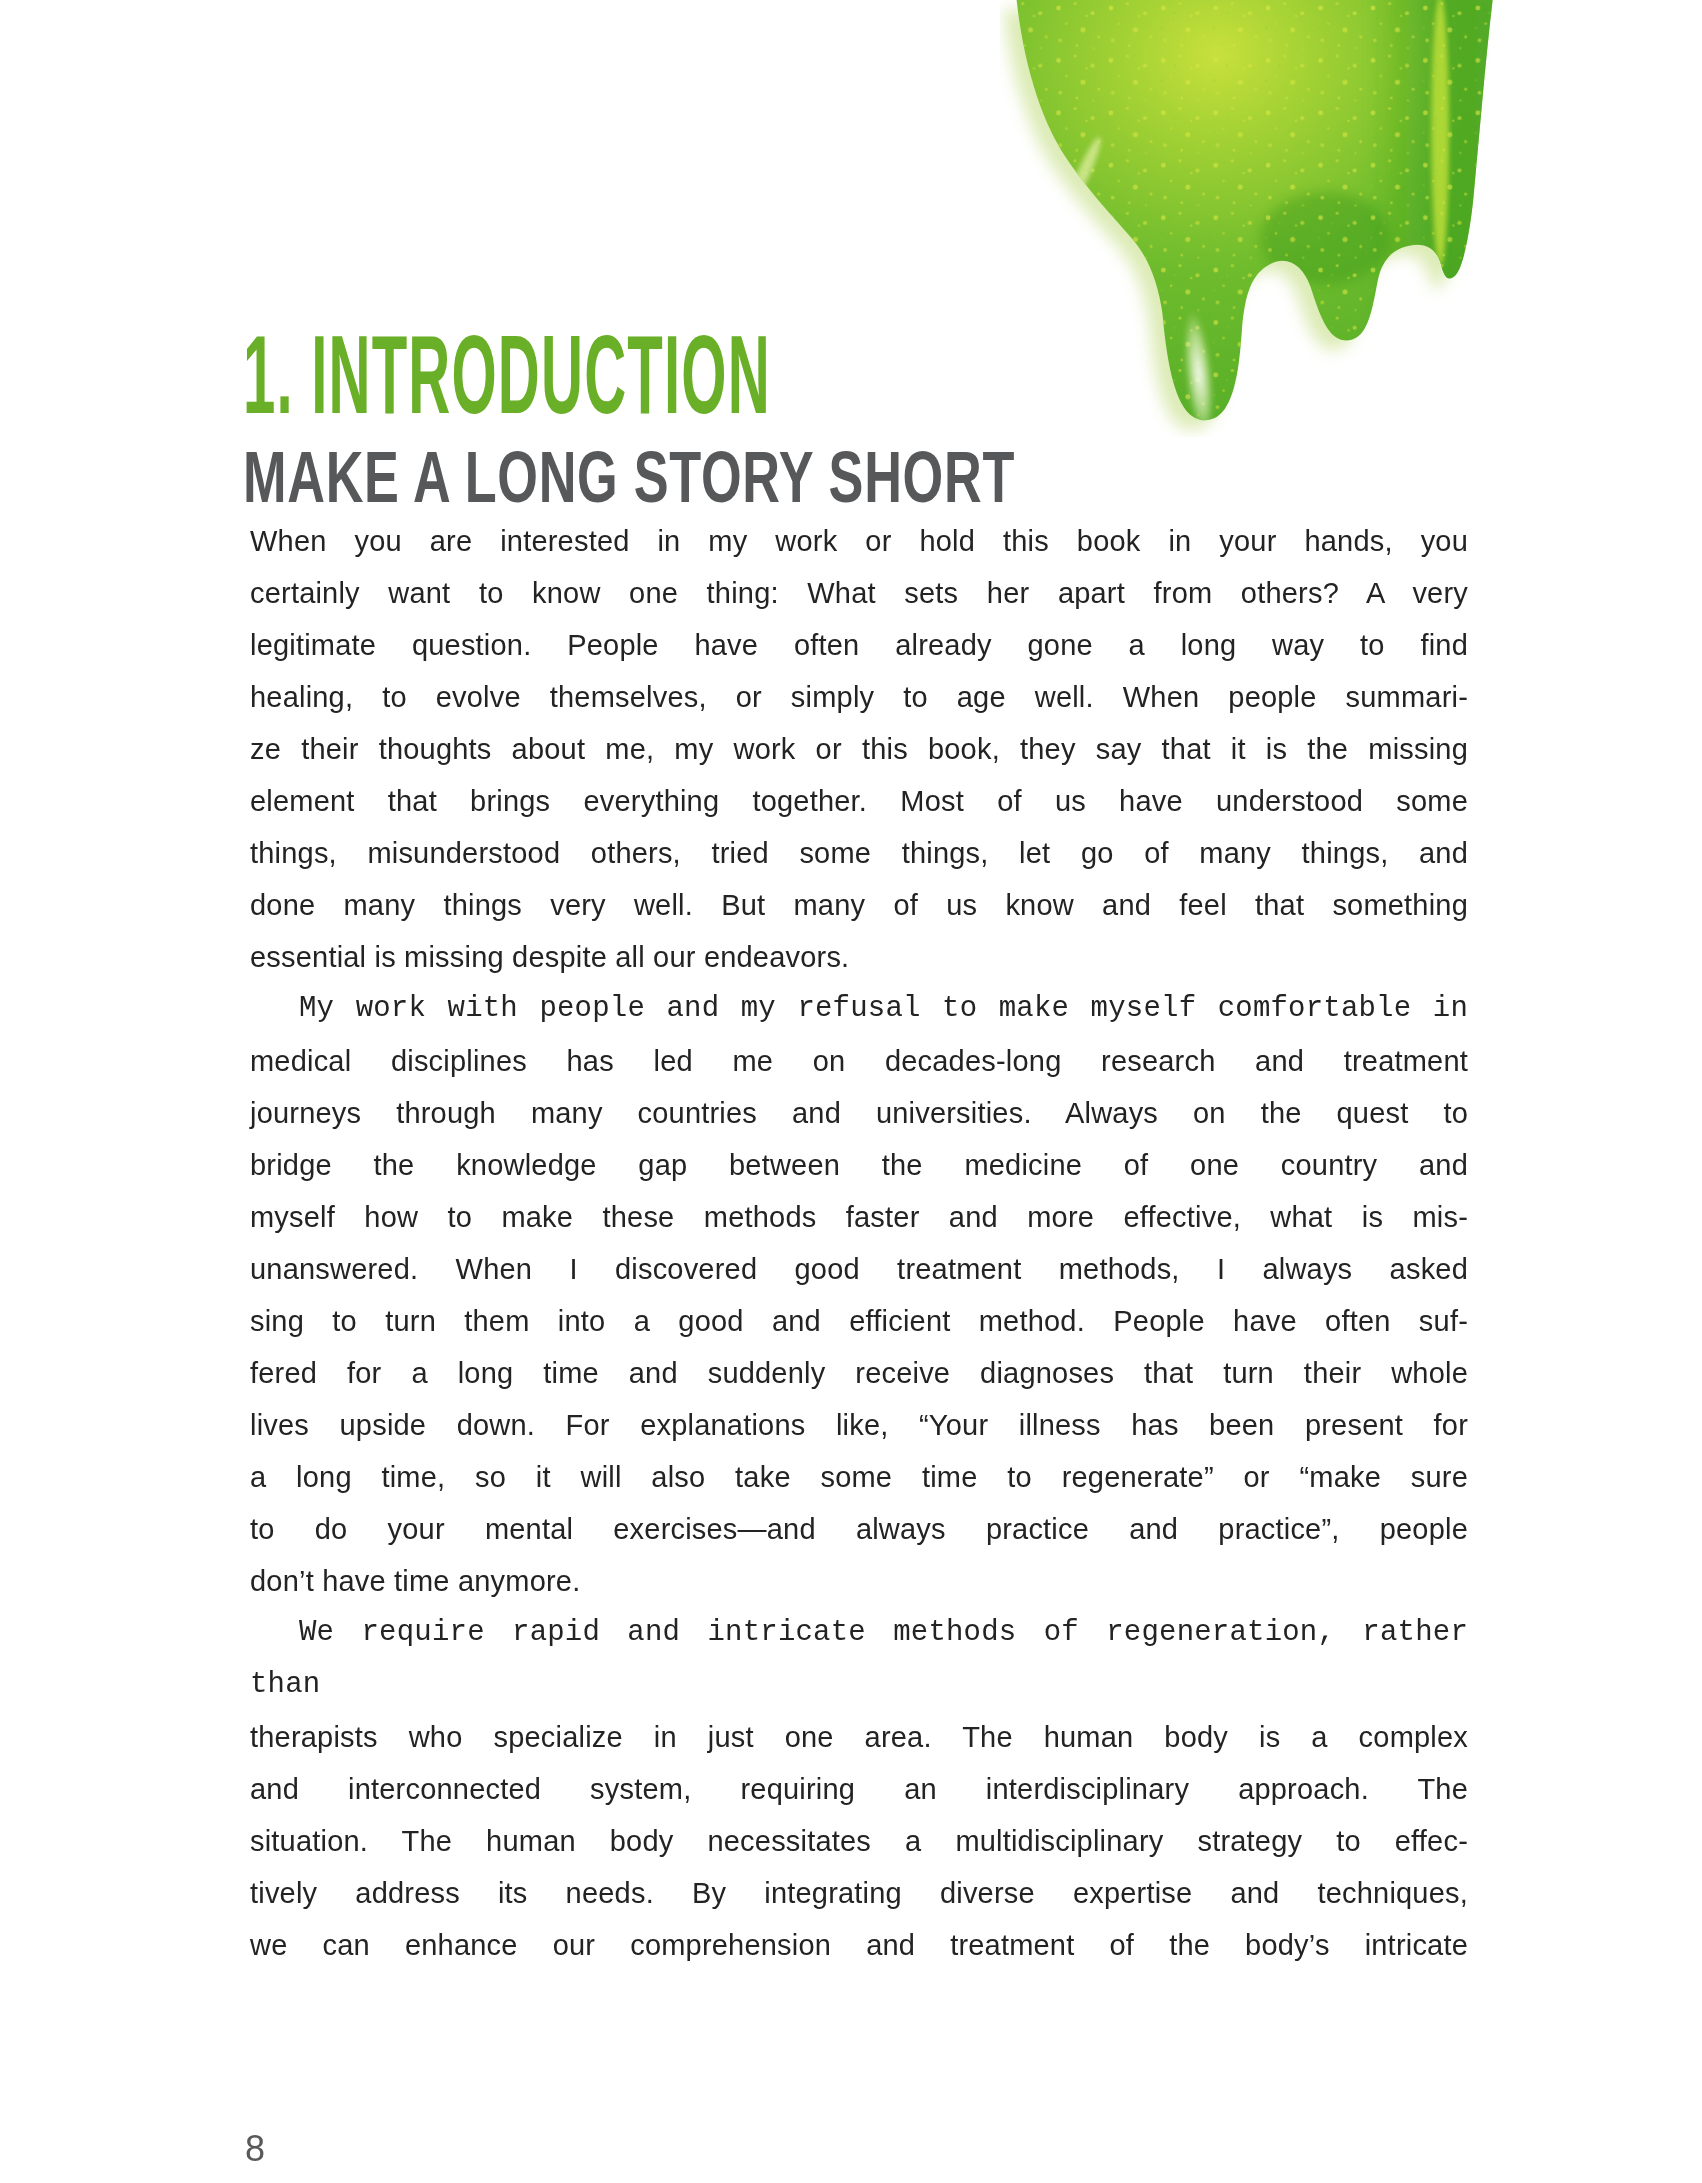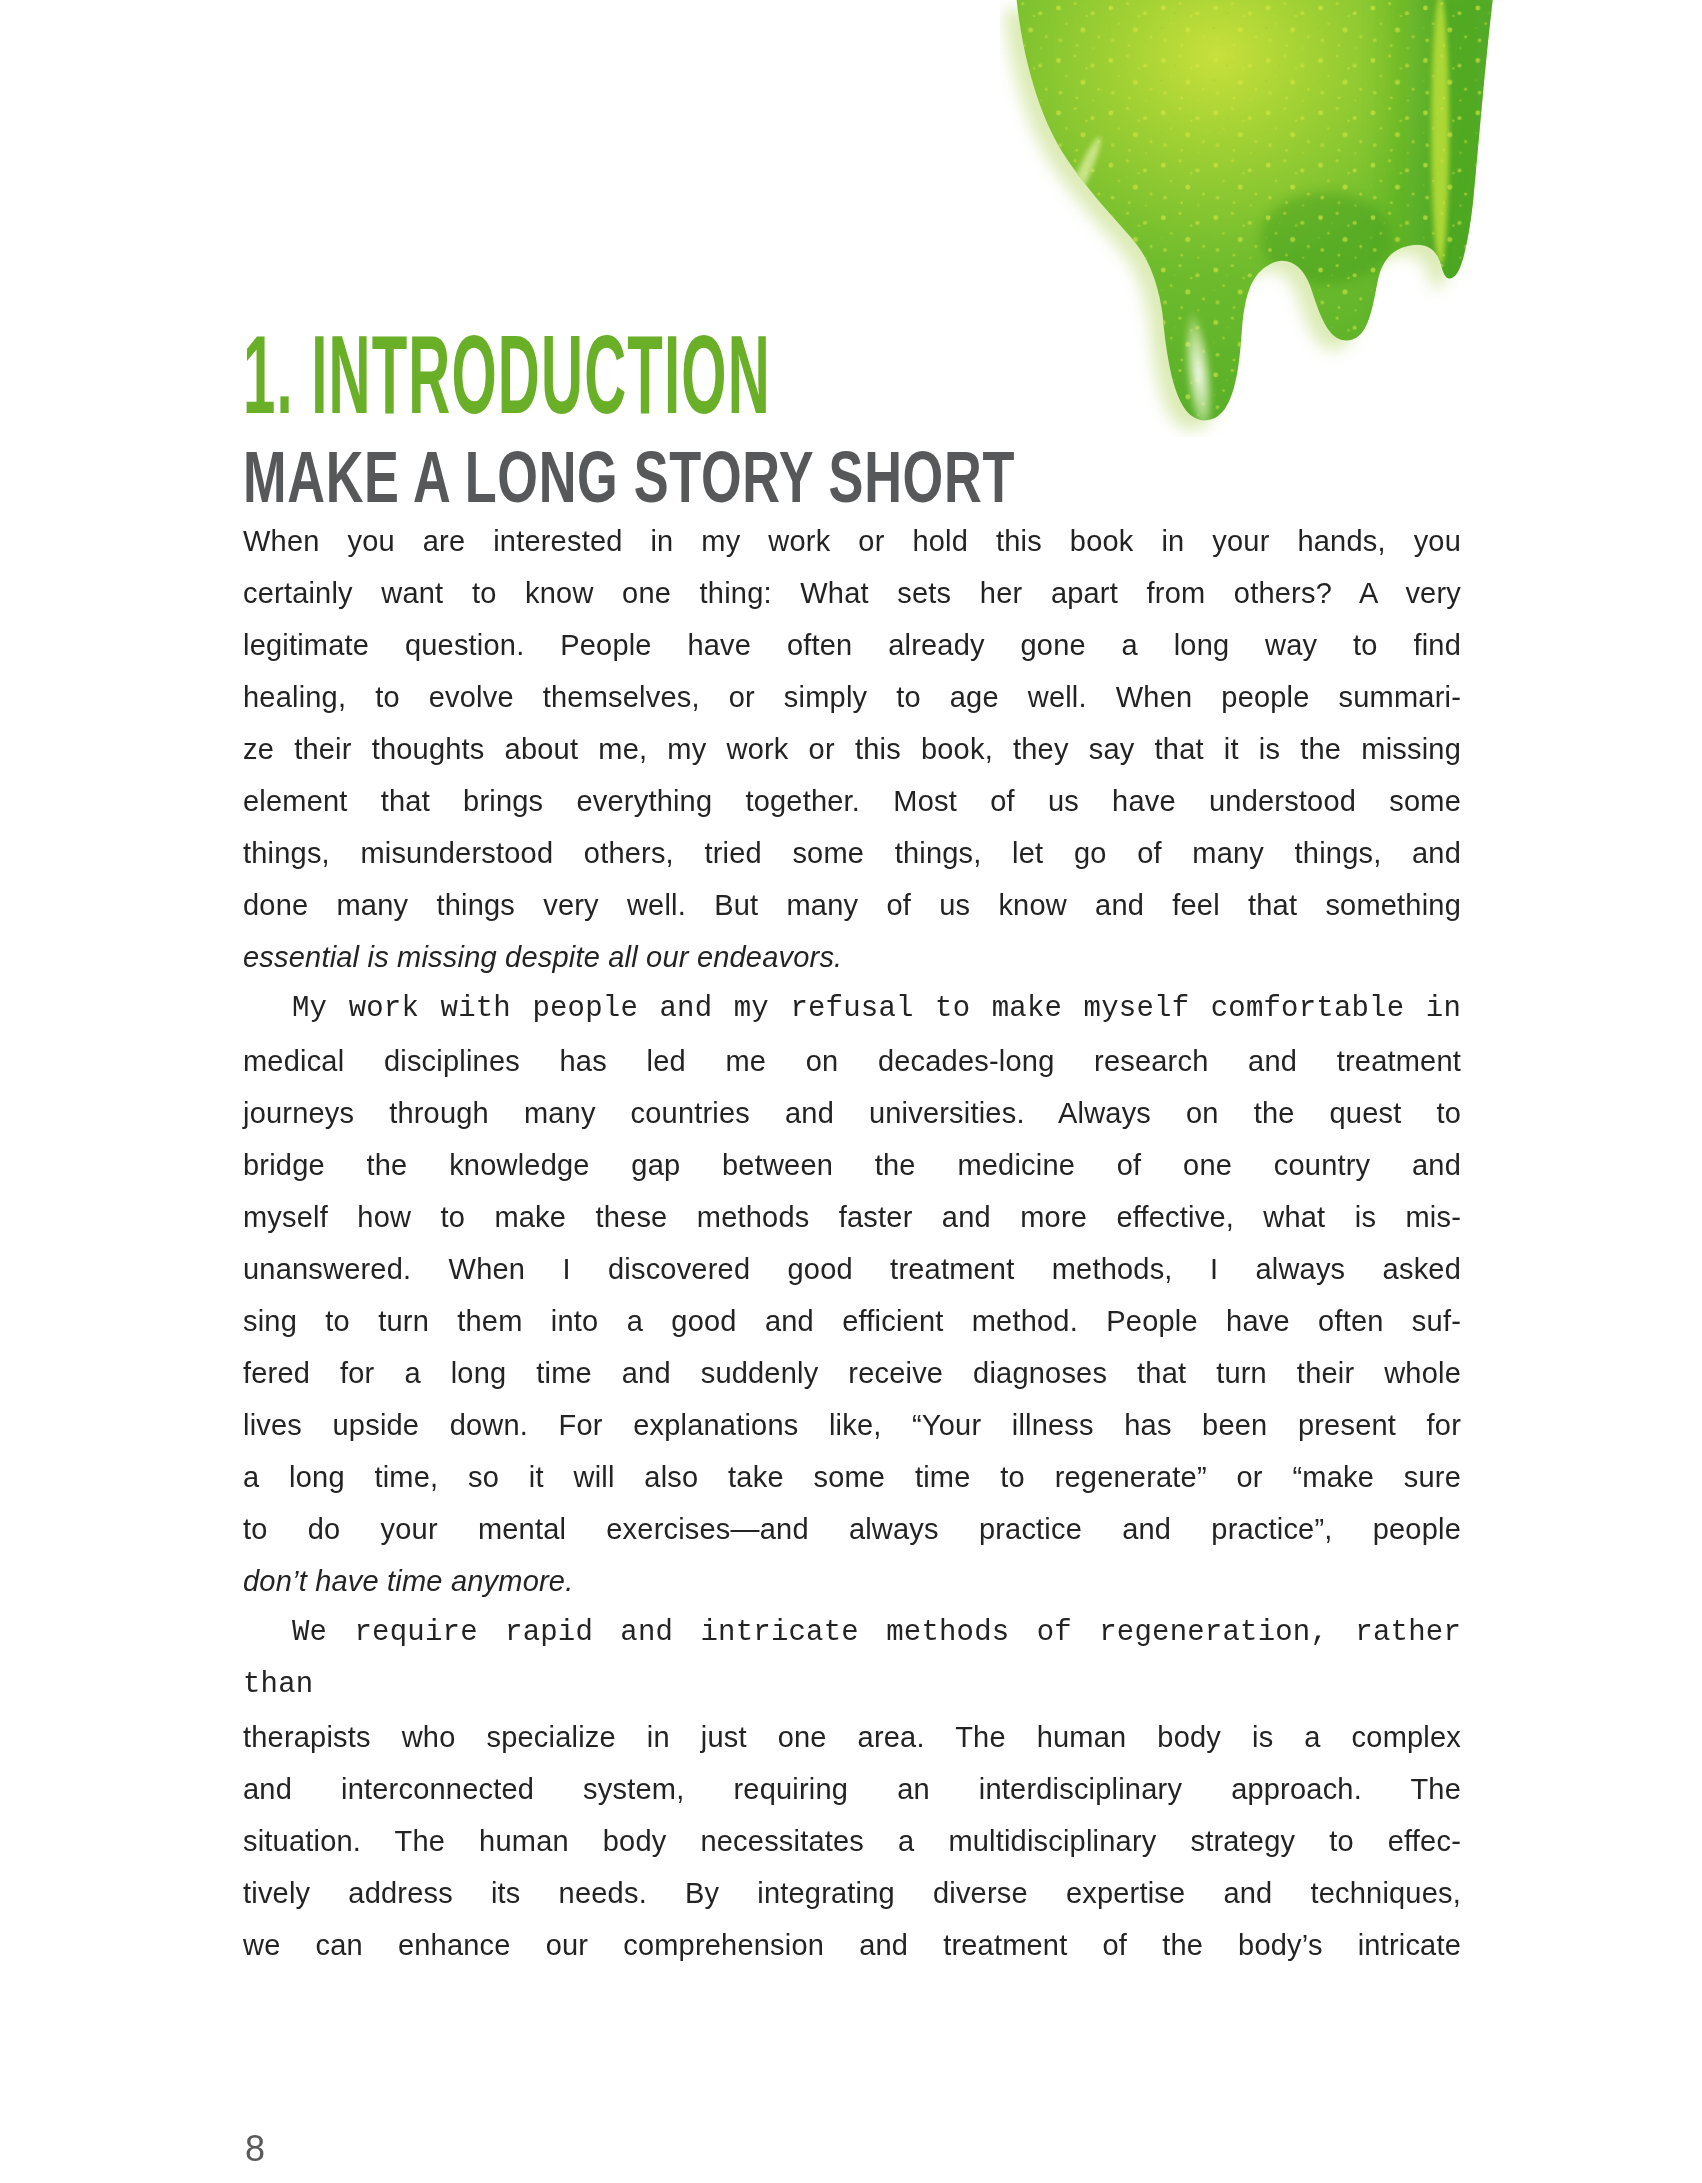--- a/index.html
+++ b/index.html
@@ -41,35 +41,35 @@
     line-height: 1;
     font-weight: bold;
     letter-spacing: 0.9px;
     color: var(--c-subheading, #57585a);
     transform: scale(0.78, 1.08);
     transform-origin: left top;
     white-space: nowrap;
   }
   .body-text {
     position: absolute;
-    left: 243px;
+    left: 250px;
     top: 515px;
     width: 1218px;
     font-size: 29px;
     line-height: 52px;
     color: var(--c-body, #232323);
     letter-spacing: 0.2px;
   }
   .para { margin: 0; }
   .line {
     text-align: justify;
     text-align-last: justify;
     text-justify: inter-word;
   }
-  .line.last { text-align-last: left; font-style: italic; }
+  .line.last { text-align-last: left; }
   .para.indent .line:first-child { text-indent: 49px; font-family: Liberation Mono, monospace; }
   .page-number {
     position: absolute;
     left: 245px;
     top: 2127px;
     font-size: 36px;
     line-height: 1.2;
     color: var(--c-pagenum, #58595b);
   }
 </style>

